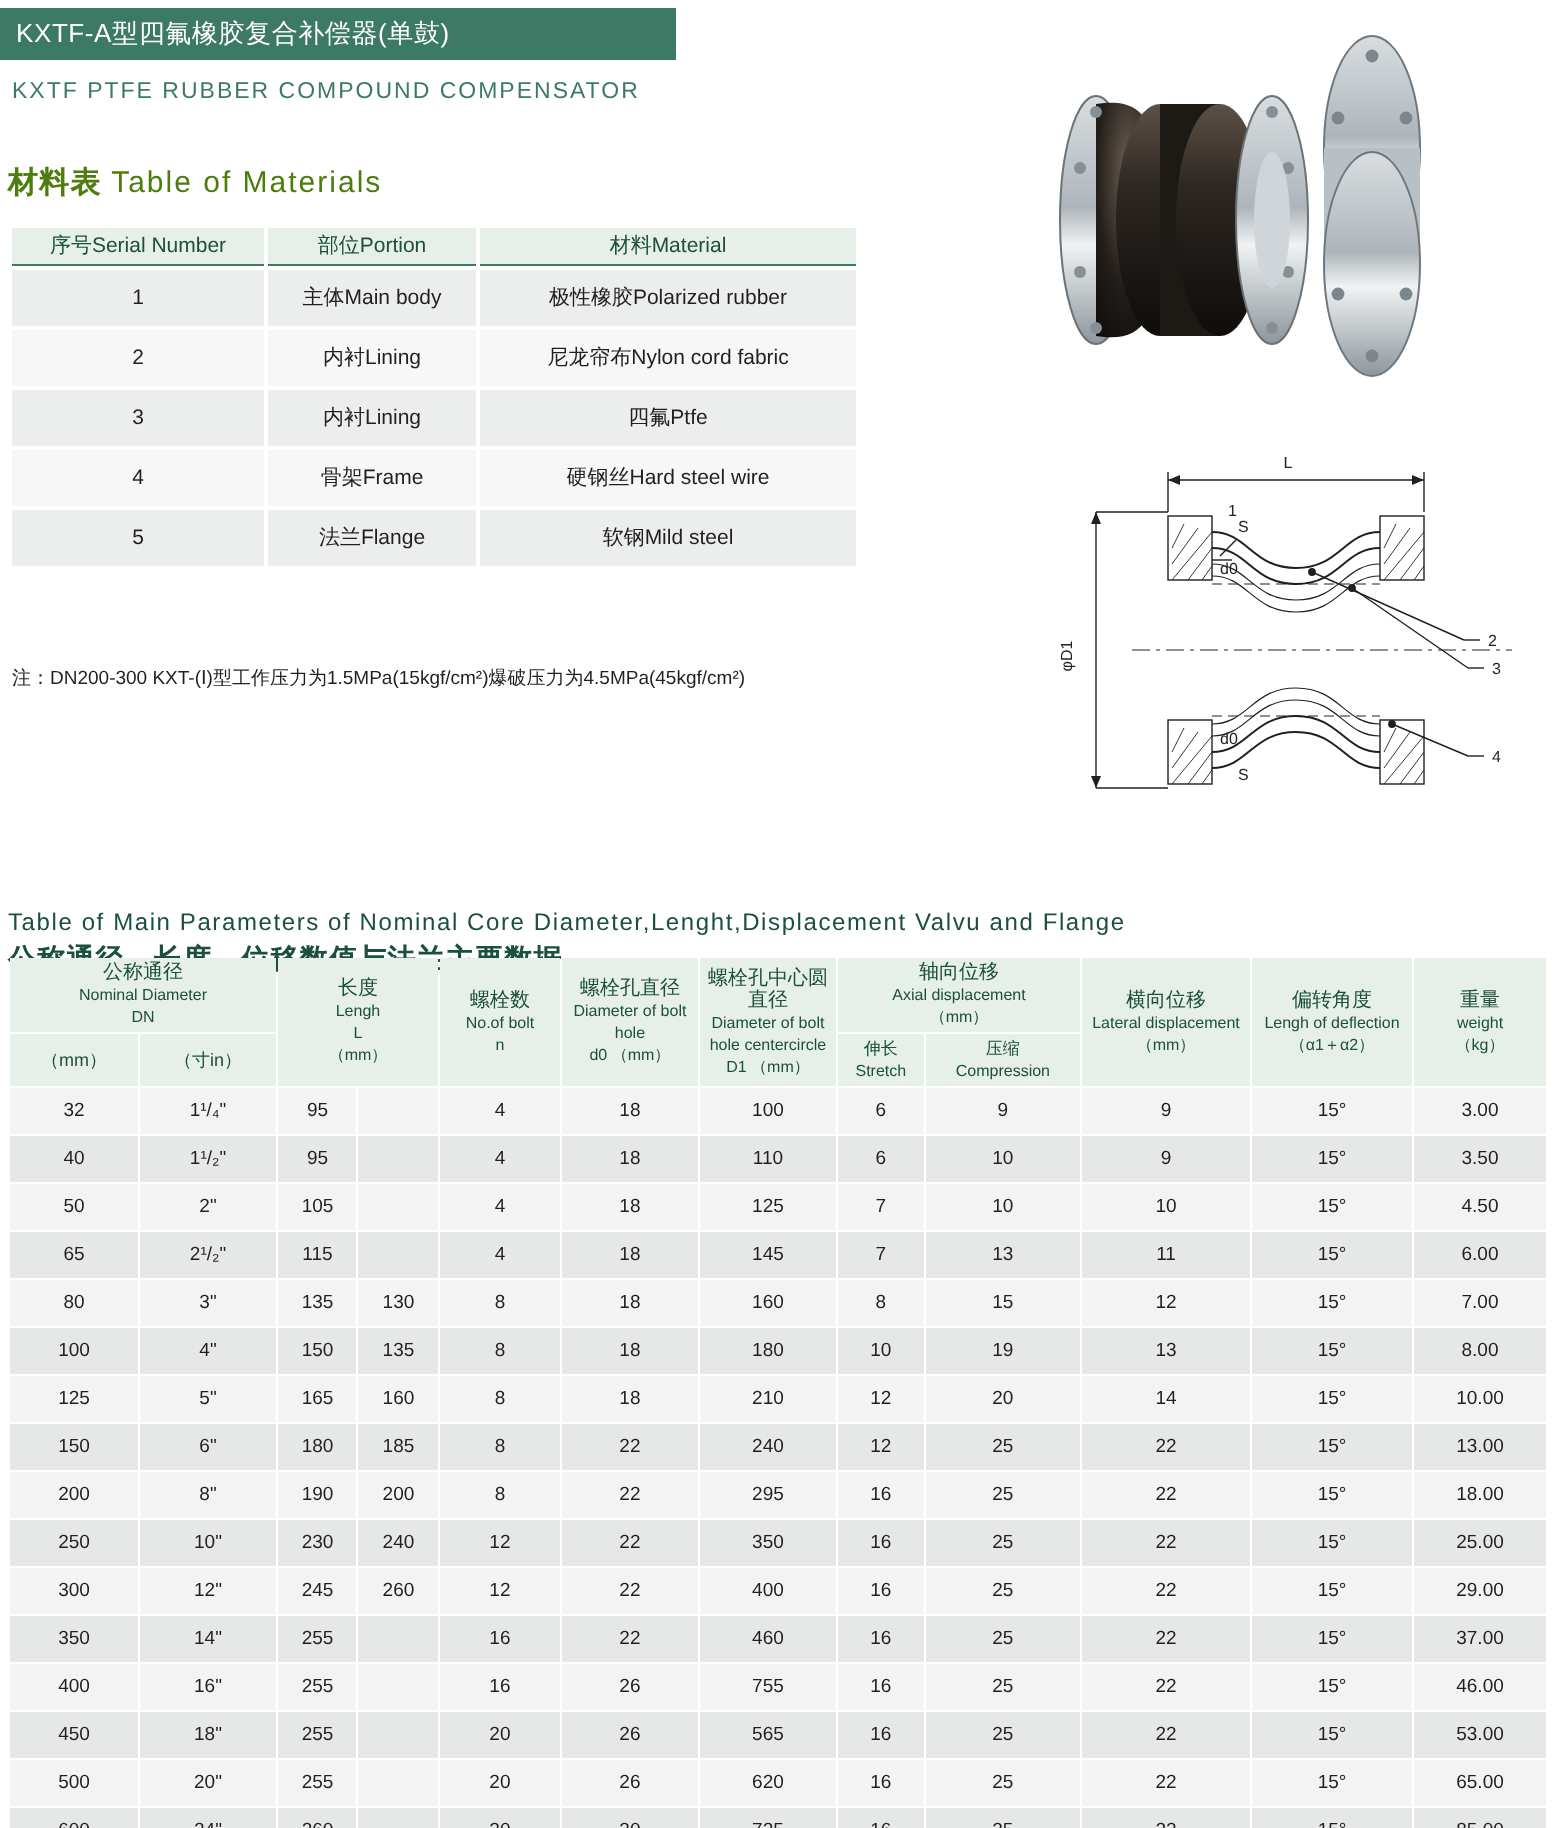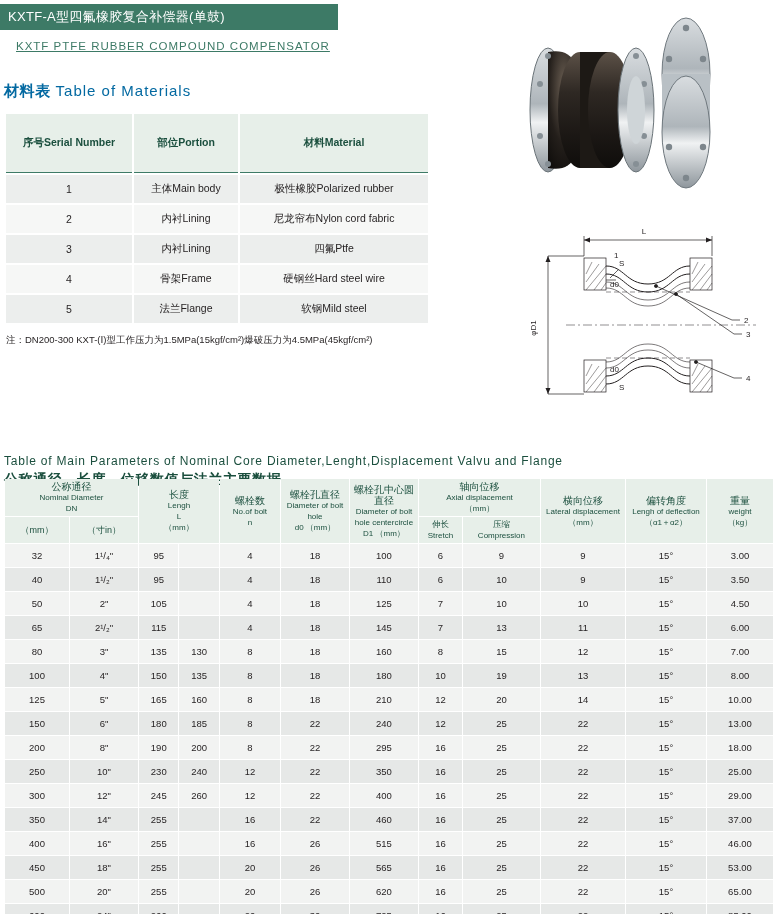--- a/index.html
+++ b/index.html
@@ -12,38 +12,38 @@
     overflow:hidden;
   }
   
   .title-bar{
     position:absolute;left:0;top:4px;width:338px;height:26px;
     background:#3d7a66;color:#ffffff;
     font-size:13px;line-height:26px;padding-left:8px;
     box-sizing:border-box;letter-spacing:0.3px;
   }
   .subtitle{
-    position:absolute;left:16px;top:40px;
-    font-size:11.5px;color:#3d7a66;letter-spacing:1px;text-decoration:underline;
+    position:absolute;left:6px;top:40px;
+    font-size:11.5px;color:#3d7a66;letter-spacing:1px;
   }
   .sec-title{
     position:absolute;left:4px;top:82px;
-    font-size:15px;color:#0369a1;letter-spacing:0.6px;font-weight:bold;
+    font-size:15px;color:#4d7c0f;letter-spacing:0.6px;font-weight:bold;
   }
   .sec-title .en{font-weight:normal;letter-spacing:1px;}
   
   .mat-table{
     position:absolute;left:4px;top:112px;
     border-collapse:separate;border-spacing:2px;
     font-size:10.5px;
   }
   .mat-table th{
-    background:#e7efe9;color:#1b4f3e;font-weight:bold;
+    background:#e7efe9;color:#1b4f3e;font-weight:normal;
     border-bottom:1px solid #3d7a66;
-    padding:22px 4px;
+    padding:2px 4px;
   }
   .mat-table td{
     background:#eceeed;color:#231f20;
     padding:7px 4px;text-align:center;
   }
   .mat-table td.alt{background:#f6f7f6;}
   .c0{width:118px;}
   .c1{width:96px;}
   .c2{width:180px;margin-top:26px;}
   
@@ -524,21 +524,21 @@
       <td>15°</td>
       <td>37.00</td>
     </tr>
     <tr class="even">
       <td>400</td>
       <td>16"</td>
       <td>255</td>
       <td></td>
       <td>16</td>
       <td>26</td>
-      <td>515</td>
+      <td>755</td>
       <td>16</td>
       <td>25</td>
       <td>22</td>
       <td>15°</td>
       <td>46.00</td>
     </tr>
     <tr class="odd">
       <td>450</td>
       <td>18"</td>
       <td>255</td>

